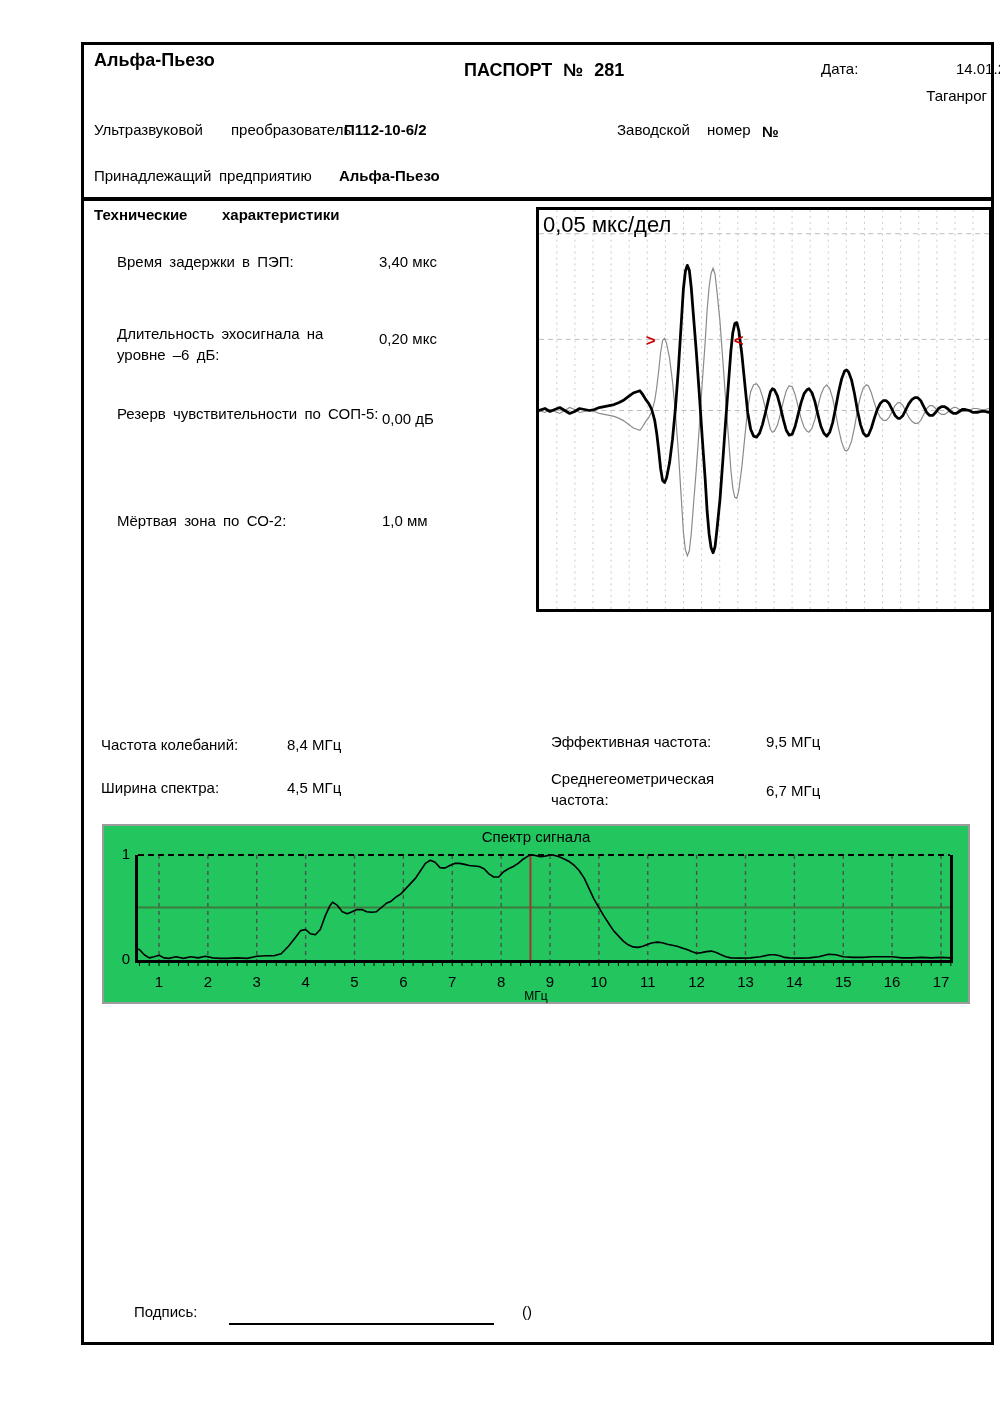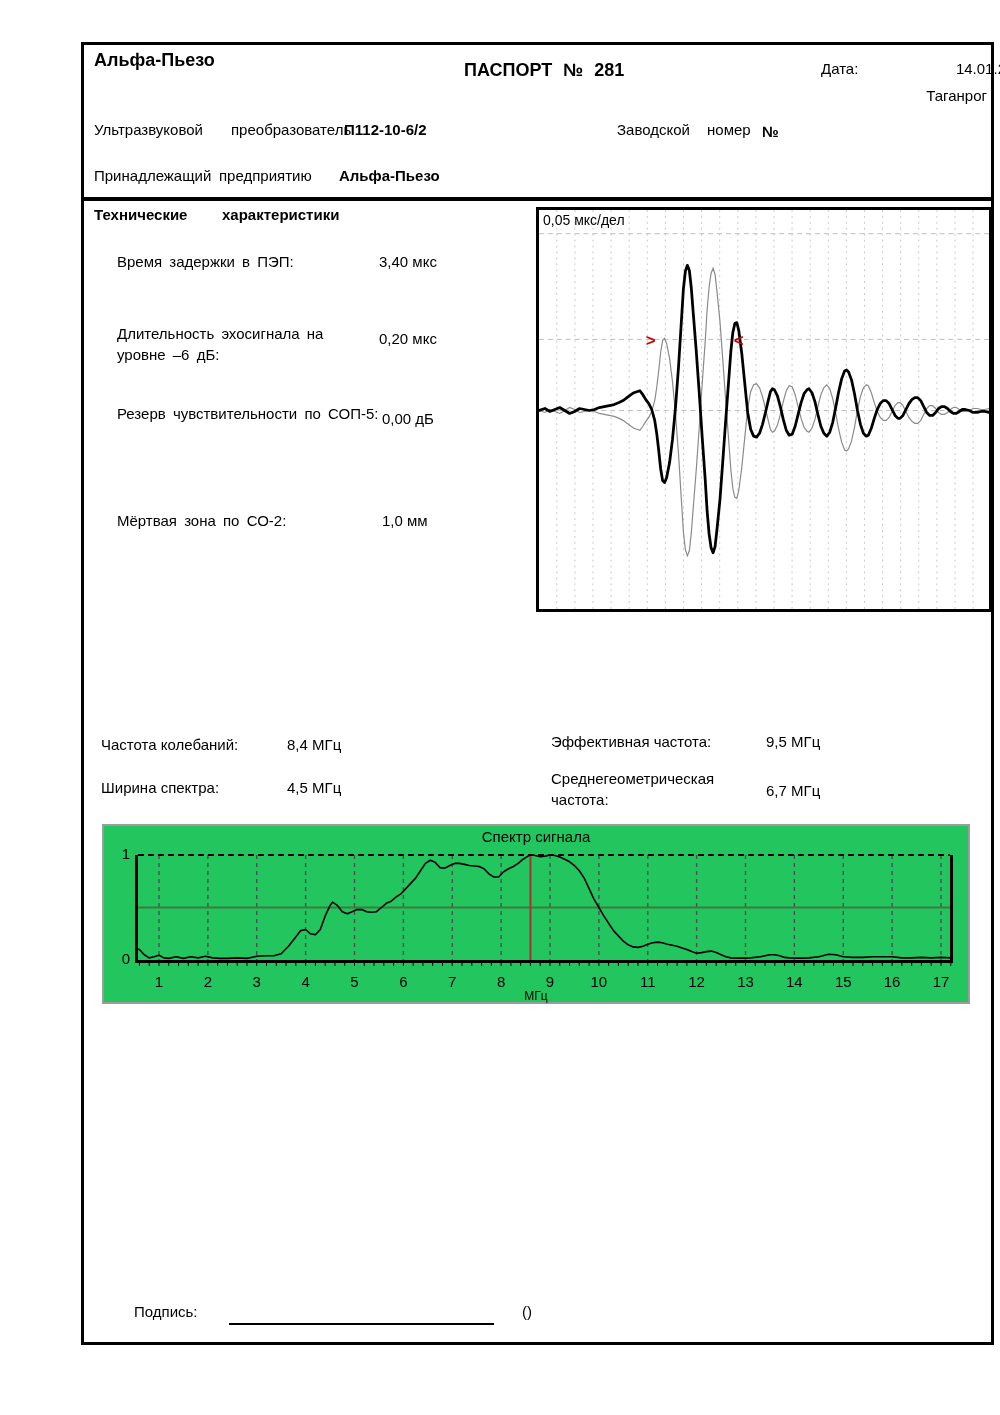--- a/index.html
+++ b/index.html
@@ -8,21 +8,21 @@
   .abs{position:absolute;white-space:nowrap;}
   .doc-box{position:absolute;left:42px;top:42px;width:907px;height:1297px;border:3px solid #000;}
   .b{font-weight:bold;}
   .t15{font-size:15px;}
   .t18{font-size:18px;}
   .sep{position:absolute;left:42px;top:197px;width:913px;height:4px;background:#000;}
   .wrap{white-space:normal;line-height:21px;word-spacing:3px;}
   .param-label{font-size:15px;word-spacing:3px;}
   .param-value{font-size:15px;}
   .osc-panel{position:absolute;left:497px;top:207px;width:456px;height:405px;border:3px solid #000;background:#fff;box-sizing:border-box;}
-  .osc-label{position:absolute;left:4px;top:2px;font-size:14px;background:transparent;}
+  .osc-label{position:absolute;left:4px;top:2px;font-size:22px;background:transparent;}
   .osc-panel svg{position:absolute;left:0;top:0;width:100%;height:100%;}
   .spec-panel{position:absolute;left:63px;top:824px;width:868px;height:180px;border:2px solid #9b9b9b;background:#22c55e;box-sizing:border-box;}
   .spec-title{position:absolute;left:0;right:0;top:2px;text-align:center;font-size:15px;}
   .spec-plot{position:absolute;left:31px;top:27px;width:818px;height:118px;}
   .ylab{position:absolute;font-size:15px;width:16px;text-align:right;}
   .xtick{position:absolute;top:147px;width:24px;text-align:center;font-size:15px;}
   .mhz{position:absolute;left:0;right:0;top:163px;text-align:center;font-size:12px;}
   .sig-line{position:absolute;left:190px;top:1323px;width:265px;height:0;border-bottom:2px solid #000;}
 </style>
 </head>

